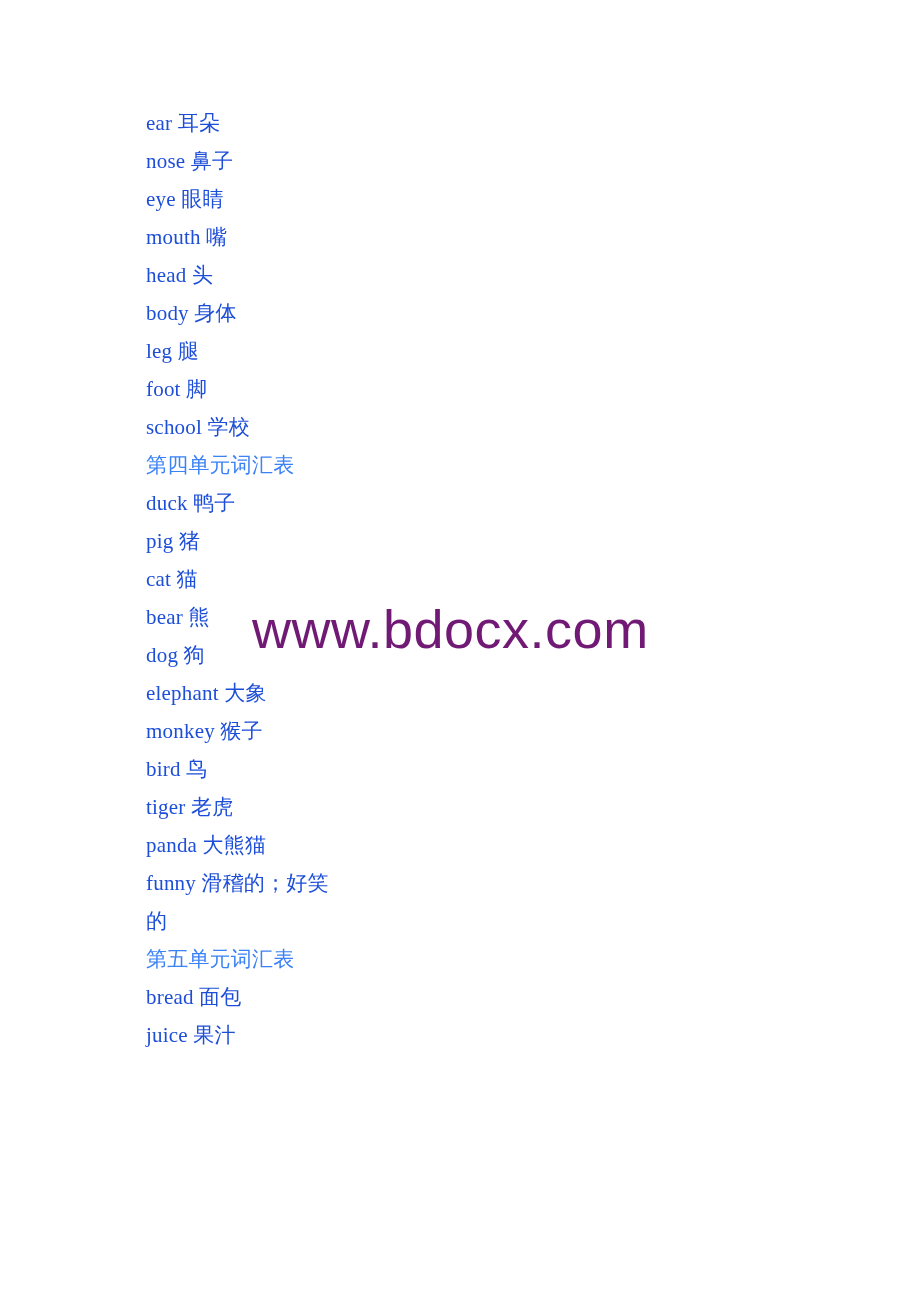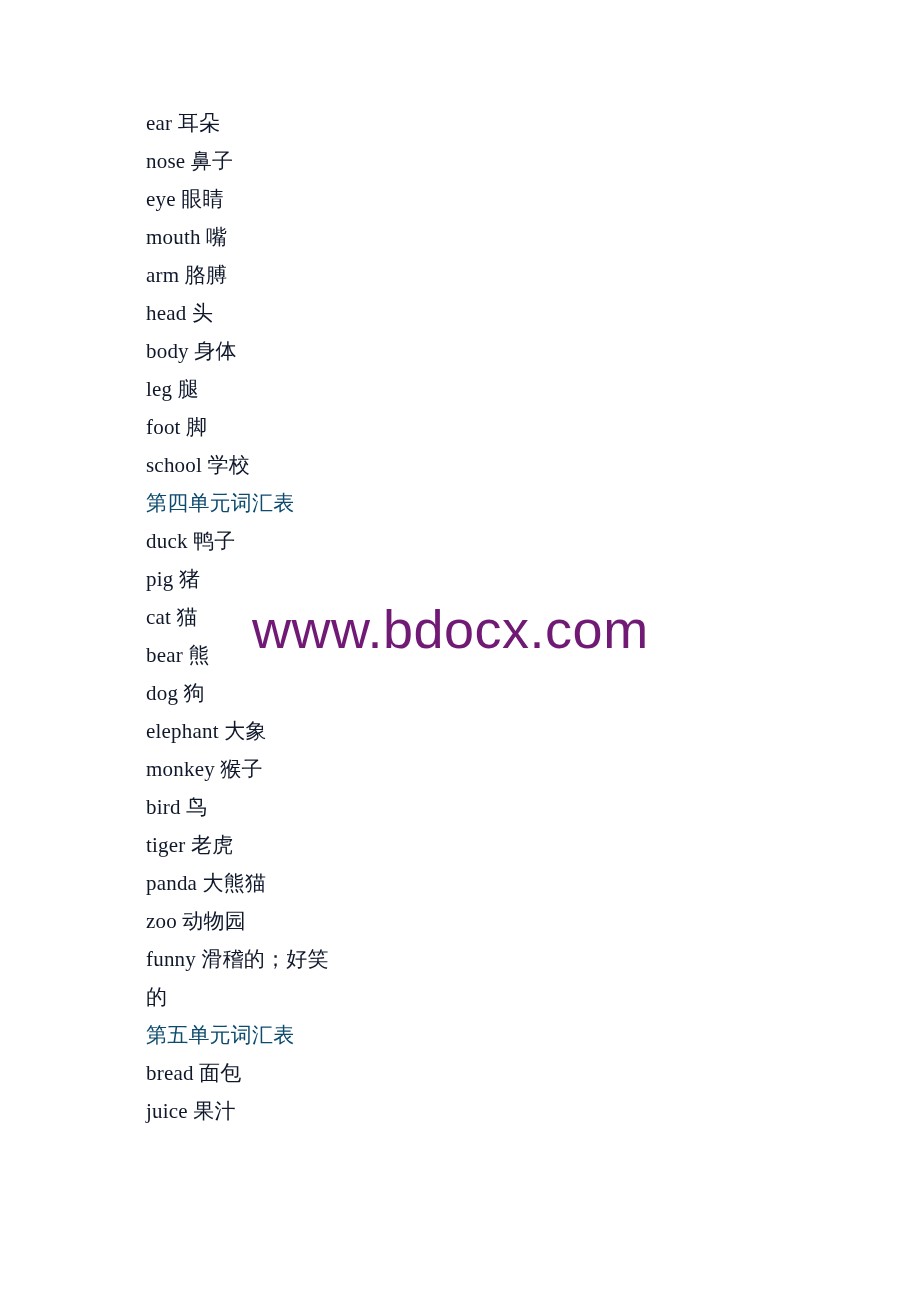--- a/index.html
+++ b/index.html
@@ -34,58 +34,56 @@
     position: absolute;
     left: 146px;
     top: 104px;
     width: 700px;
     z-index: 2;
   }
   .line {
     font-family: "Liberation Serif", "DejaVu Serif", serif;
     font-size: 21px;
     line-height: 38px;
-    color: #0f172a;
+    color: #1d4ed8;
     white-space: pre;
     letter-spacing: 0.2px;
   }
   .line.section {
-    color: #0c4a6e;
+    color: #3b82f6;
   }
 </style>
 </head>
 <body>
 
 <div class="page">
 
   <div class="watermark">www.bdocx.com</div>
 
   <div class="content">
       <div class="line">ear 耳朵</div>
       <div class="line">nose 鼻子</div>
       <div class="line">eye 眼睛</div>
       <div class="line">mouth 嘴</div>
-      <div class="line">arm 胳膊</div>
       <div class="line">head 头</div>
       <div class="line">body 身体</div>
       <div class="line">leg 腿</div>
       <div class="line">foot 脚</div>
       <div class="line">school 学校</div>
       <div class="line section">第四单元词汇表</div>
       <div class="line">duck 鸭子</div>
       <div class="line">pig 猪</div>
       <div class="line">cat 猫</div>
       <div class="line">bear 熊</div>
       <div class="line">dog 狗</div>
       <div class="line">elephant 大象</div>
       <div class="line">monkey 猴子</div>
       <div class="line">bird 鸟</div>
       <div class="line">tiger 老虎</div>
       <div class="line">panda 大熊猫</div>
-      <div class="line">zoo 动物园</div>
       <div class="line">funny 滑稽的；好笑</div>
       <div class="line">的</div>
       <div class="line section">第五单元词汇表</div>
       <div class="line">bread 面包</div>
       <div class="line">juice 果汁</div>
     </div>
 
 </div>
 
 </body></html>

